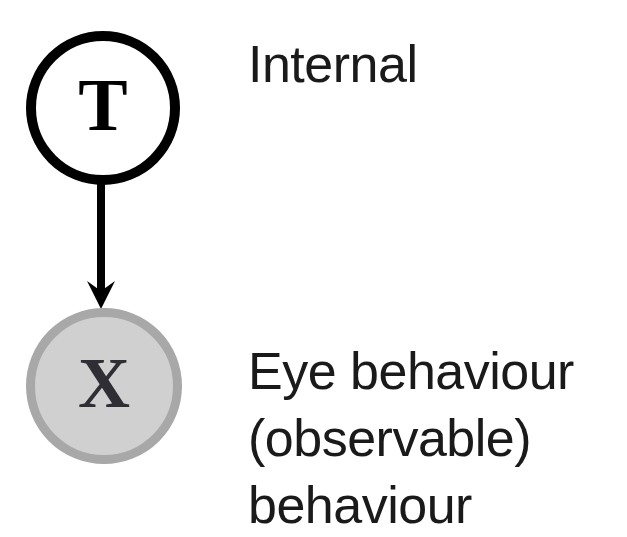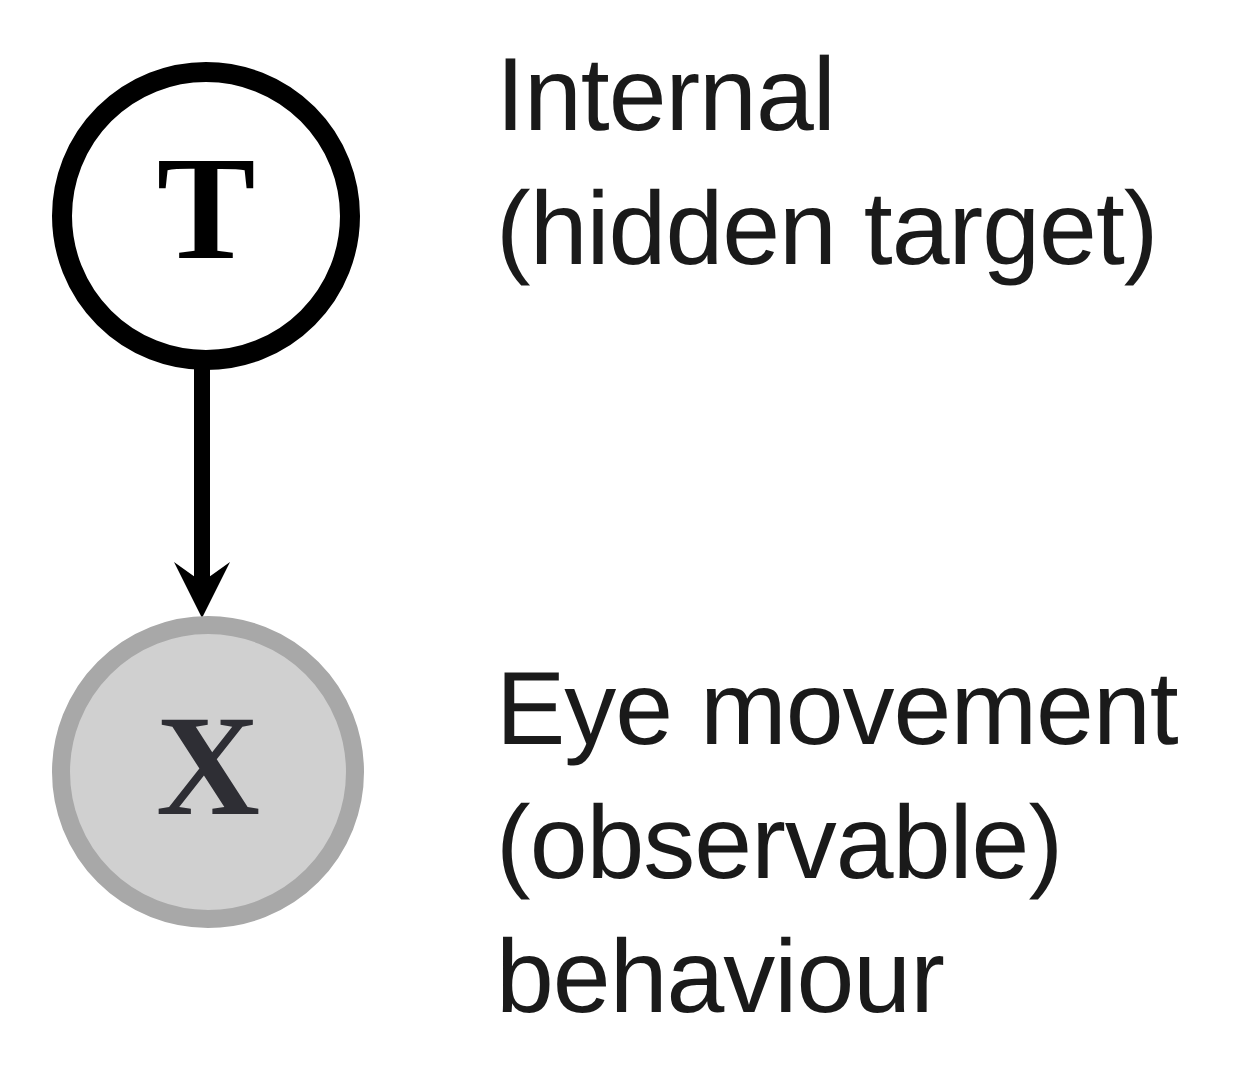--- a/index.html
+++ b/index.html
@@ -63,20 +63,21 @@
     padding-bottom: 6px;
   }
   .caption {
     position: absolute;
     left: 248px;
     font-size: 52px;
     line-height: 67px;
     color: var(--caption-text, #1a1a1a);
     white-space: nowrap;
     letter-spacing: -0.5px;
+    margin-top: 16px;
   }
   .caption-t { top: 15px; }
   .caption-x { top: 322px; }
 </style>
 </head>
 <body>
 
 <div class="canvas">
 
   <svg class="arrow-layer" viewBox="0 0 627 537" aria-hidden="true">
@@ -87,22 +88,21 @@
   <div class="node node-t">
     <span class="node-letter">T</span>
   </div>
 
   <div class="node node-x">
     <span class="node-letter">X</span>
   </div>
 
   <div class="caption caption-t">
     <div>Internal</div>
-    <div>(hidden target)</div>
   </div>
 
   <div class="caption caption-x">
-    <div>Eye movement</div>
+    <div>Eye behaviour</div>
     <div>(observable)</div>
     <div>behaviour</div>
   </div>
 
 </div>
 
 </body></html>

